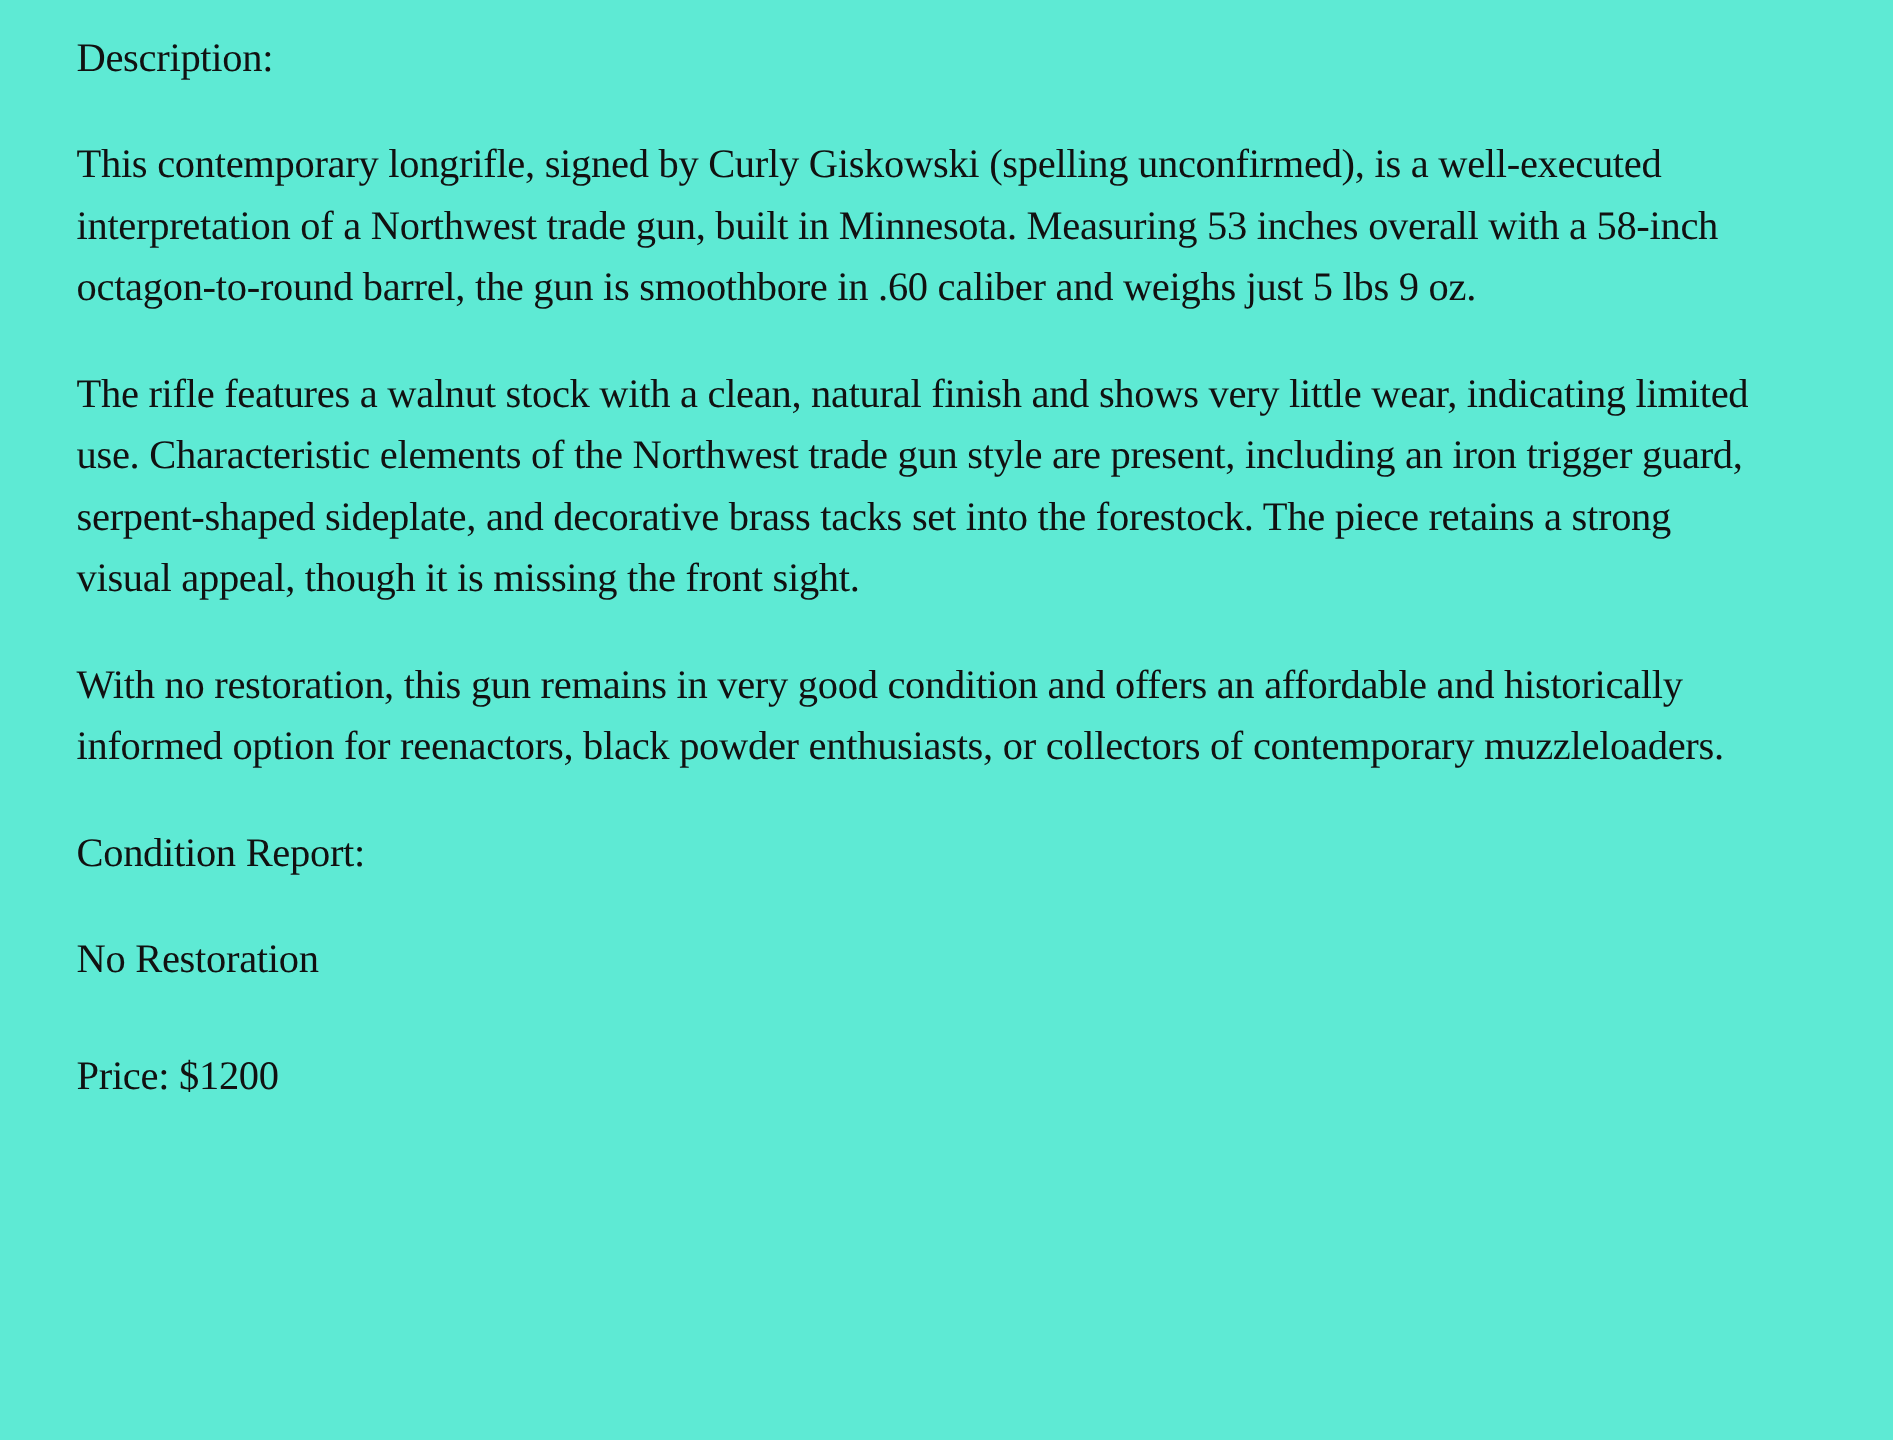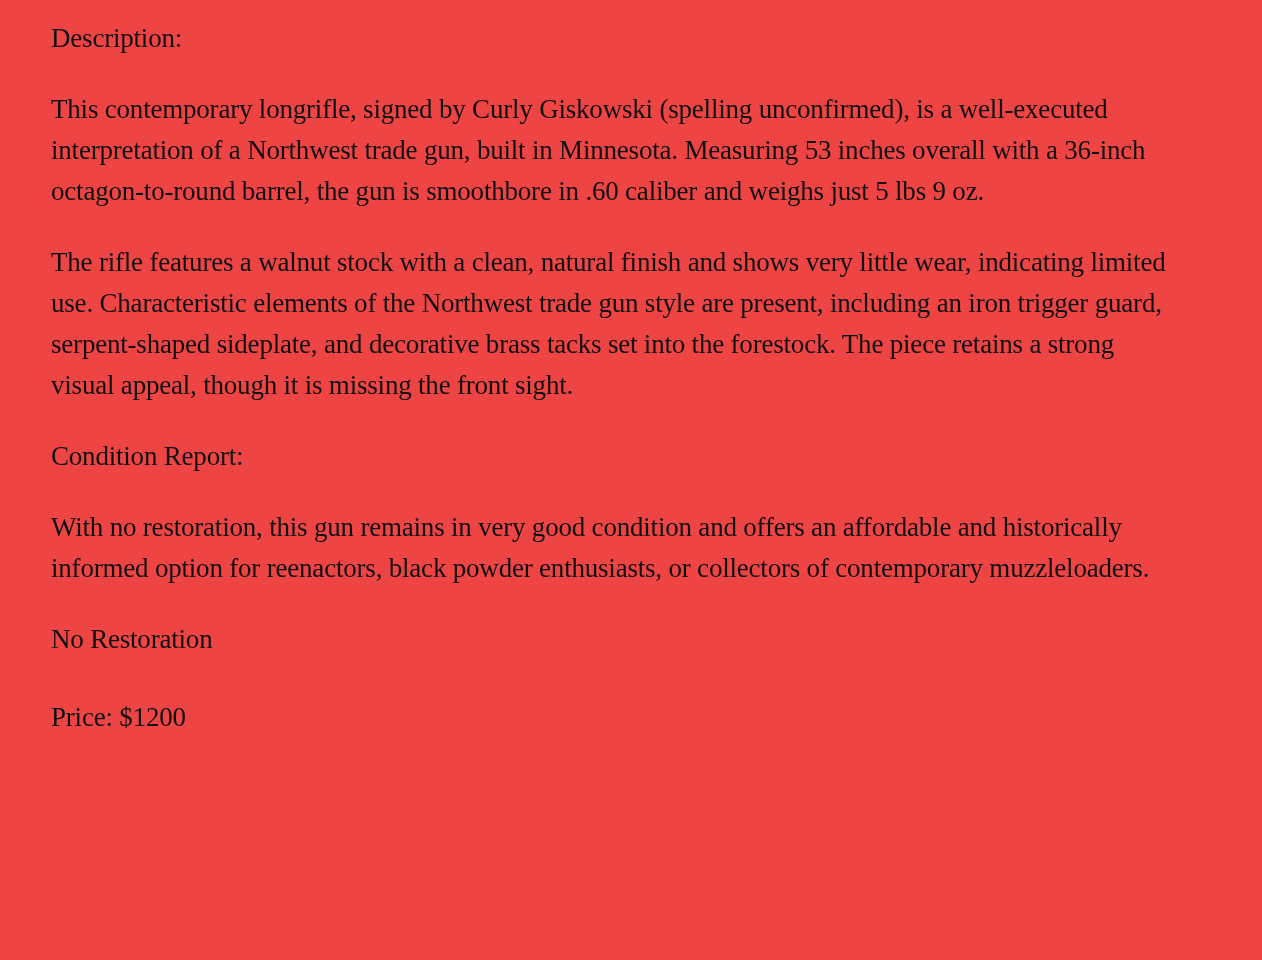--- a/index.html
+++ b/index.html
@@ -12,43 +12,43 @@
     height: 960px;
     overflow: hidden;
     font-family: "Liberation Serif", "DejaVu Serif", serif;
     color: #111111;
   }
   .page {
     box-sizing: border-box;
     width: 1262px;
     height: 960px;
     padding: 18px 95px 0 51px;
-    background: #ef4444;
+    background: #5eead4;
   }
   .page p {
     margin: 0 0 30px 0;
     font-size: 27px;
     line-height: 41px;
     letter-spacing: -0.2px;
     font-weight: 400;
   }
   .page p.price-line {
     margin-top: 37px;
   }
 </style>
 </head>
 <body>
 
 <div class="page">
   <p>Description:</p>
 
-  <p>This contemporary longrifle, signed by Curly Giskowski (spelling unconfirmed), is a well-executed interpretation of a Northwest trade gun, built in Minnesota. Measuring 53 inches overall with a 36-inch octagon-to-round barrel, the gun is smoothbore in .60 caliber and weighs just 5 lbs 9 oz.</p>
+  <p>This contemporary longrifle, signed by Curly Giskowski (spelling unconfirmed), is a well-executed interpretation of a Northwest trade gun, built in Minnesota. Measuring 53 inches overall with a 58-inch octagon-to-round barrel, the gun is smoothbore in .60 caliber and weighs just 5 lbs 9 oz.</p>
 
   <p>The rifle features a walnut stock with a clean, natural finish and shows very little wear, indicating limited use. Characteristic elements of the Northwest trade gun style are present, including an iron trigger guard, serpent-shaped sideplate, and decorative brass tacks set into the forestock. The piece retains a strong visual appeal, though it is missing the front sight.</p>
 
+  <p>With no restoration, this gun remains in very good condition and offers an affordable and historically informed option for reenactors, black powder enthusiasts, or collectors of contemporary muzzleloaders.</p>
+
   <p>Condition Report:</p>
-
-  <p>With no restoration, this gun remains in very good condition and offers an affordable and historically informed option for reenactors, black powder enthusiasts, or collectors of contemporary muzzleloaders.</p>
 
   <p>No Restoration</p>
 
   <p class="price-line">Price: $1200</p>
 </div>
 
 </body></html>

